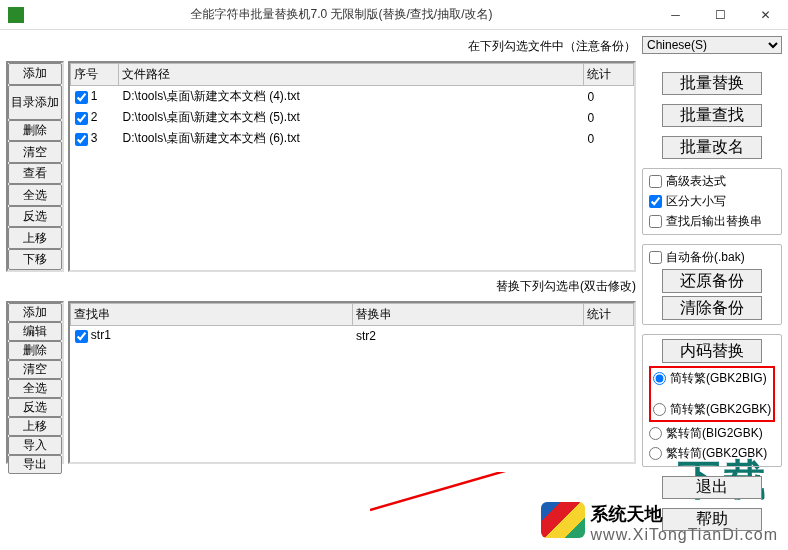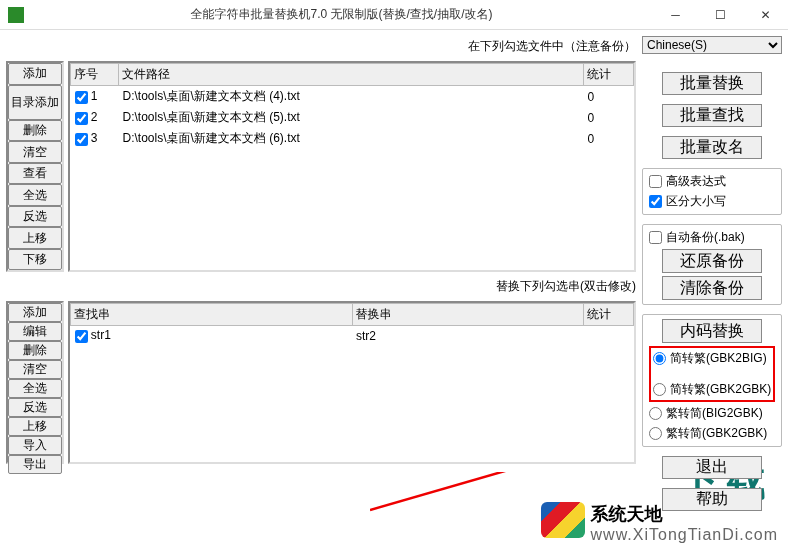--- a/index.html
+++ b/index.html
@@ -145,20 +145,24 @@
     <button>批量改名</button>
     <div class="group">
       <label>
           <input type="checkbox" style="">
           <span>高级表达式</span>
         </label>
       <label>
           <input type="checkbox" checked="" style="">
           <span>区分大小写</span>
         </label>
+      <label>
+          <input type="checkbox" style="">
+          <span>查找后输出替换串</span>
+        </label>
     </div>
     <div class="group">
       <label>
           <input type="checkbox" style="">
           <span>自动备份(.bak)</span>
         </label>
       <button>还原备份</button>
       <button>清除备份</button>
     </div>
     <div class="group">

